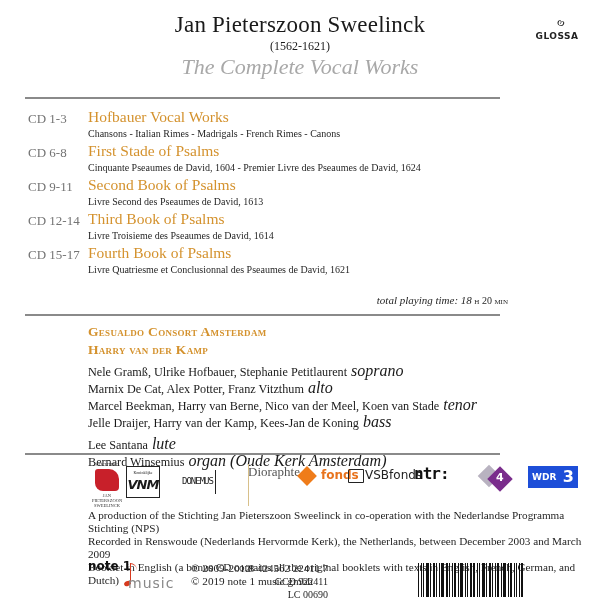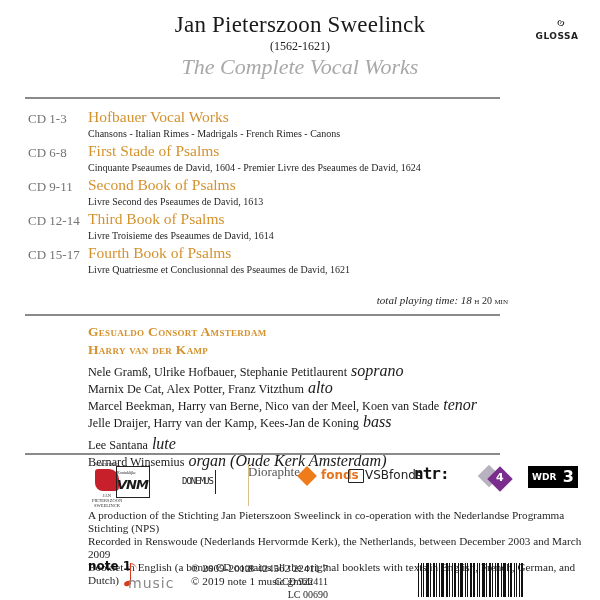--- a/index.html
+++ b/index.html
@@ -37,36 +37,36 @@
   .ensemble { position: absolute; top: 323px; left: 88px; }
   .ens-name { color: #d4922e; font-variant: small-caps; font-weight: bold; font-size: 13.5px; line-height: 18px; letter-spacing: 0.3px; }
   .singers { margin-top: 4px; font-size: 12.2px; line-height: 15px; }
   .inst { margin-top: 5px; font-size: 12.2px; line-height: 15px; }
   .voice { font-style: italic; font-size: 16px; margin-left: 4px; }
 
   .logos { position: absolute; top: 460px; left: 88px; width: 510px; height: 52px; }
   .logo { position: absolute; }
   .lg-stichting { left: 0; top: 2px; width: 38px; height: 44px; text-align: center; font-size: 4.5px; color: #333; line-height: 5px; }
   .lg-stichting .fig { width: 24px; height: 22px; background: #c8202a; margin: 2px auto; border-radius: 3px 10px 4px 8px; }
-  .lg-vnm { left: 28px; top: 6px; width: 34px; height: 32px; border: 1.5px solid #222; text-align: left; box-sizing: border-box; }
+  .lg-vnm { left: 38px; top: 6px; width: 34px; height: 32px; border: 1.5px solid #222; text-align: center; box-sizing: border-box; }
   .lg-vnm .small { font-size: 4px; display: block; margin-top: 3px; }
   .lg-vnm .big { font-family: "DejaVu Sans", sans-serif; font-weight: bold; font-style: italic; font-size: 13px; letter-spacing: -1px; }
   .lg-donemus { left: 94px; top: 10px; font-family: "DejaVu Sans Mono", monospace; font-size: 9px; letter-spacing: -1px; border-right: 1px solid #222; padding-right: 2px; height: 24px; line-height: 22px; }
   .lg-dioraphte { left: 160px; top: 4px; font-size: 13px; color: #555; }
   .lg-dioraphte .stem { position: absolute; left: 0; top: 0; width: 6px; height: 42px; border-left: 1px solid #d8c08a; }
   .lg-fonds { left: 212px; top: 8px; font-family: "DejaVu Sans", sans-serif; font-size: 12px; color: #e8731d; font-weight: bold; }
   .lg-fonds .diamond { display: inline-block; width: 14px; height: 14px; background: #ef7c1a; transform: rotate(45deg); vertical-align: middle; margin-right: 7px; }
   .lg-vsb { left: 260px; top: 8px; font-family: "DejaVu Sans", sans-serif; font-size: 12px; color: #222; }
   .lg-vsb .house { display: inline-block; width: 14px; height: 12px; border: 1px solid #222; border-top-left-radius: 2px; vertical-align: middle; margin-right: 1px; }
   .lg-ntr { left: 326px; top: 4px; font-family: "DejaVu Sans Mono", monospace; font-weight: bold; font-size: 16px; color: #111; letter-spacing: -1px; }
   .lg-radio4 { left: 393px; top: 4px; width: 26px; height: 26px; }
   .lg-radio4 .d1 { position: absolute; left: 0; top: 4px; width: 16px; height: 16px; background: #b8b2c0; transform: rotate(45deg); }
   .lg-radio4 .d2 { position: absolute; left: 10px; top: 6px; width: 18px; height: 18px; background: #7a2d8c; transform: rotate(45deg); }
   .lg-radio4 .n4 { position: absolute; left: 15px; top: 7px; color: #fff; font-family: "DejaVu Sans", sans-serif; font-weight: bold; font-size: 11px; }
-  .lg-wdr { left: 440px; top: 6px; width: 50px; height: 22px; background: #000000; color: #fff; font-family: "DejaVu Sans", sans-serif; font-weight: bold; }
+  .lg-wdr { left: 440px; top: 6px; width: 50px; height: 22px; background: #1d4ed8; color: #fff; font-family: "DejaVu Sans", sans-serif; font-weight: bold; }
   .lg-wdr .w { font-size: 9px; position: absolute; left: 4px; top: 6px; }
   .lg-wdr .three { font-size: 16px; position: absolute; right: 4px; top: 1px; }
 
   .credits { position: absolute; top: 509px; left: 88px; font-size: 11.2px; line-height: 13px; color: #1f1f1f; }
   .sc { font-variant: small-caps; }
 
   .note1 { position: absolute; top: 557px; left: 88px; width: 90px; height: 38px; }
   .note1 .t { position: absolute; left: 0; top: 2px; font-family: "DejaVu Sans", sans-serif; font-size: 12px; color: #111; font-weight: bold; }
   .note1 .m { position: absolute; left: 40px; top: 18px; font-family: "DejaVu Sans", sans-serif; font-size: 14px; color: #888; letter-spacing: 1px; }
   .note1 .notehead { position: absolute; left: 36px; top: 24px; width: 7px; height: 5px; border-radius: 50%; background: #d63a1f; transform: rotate(-25deg); }

